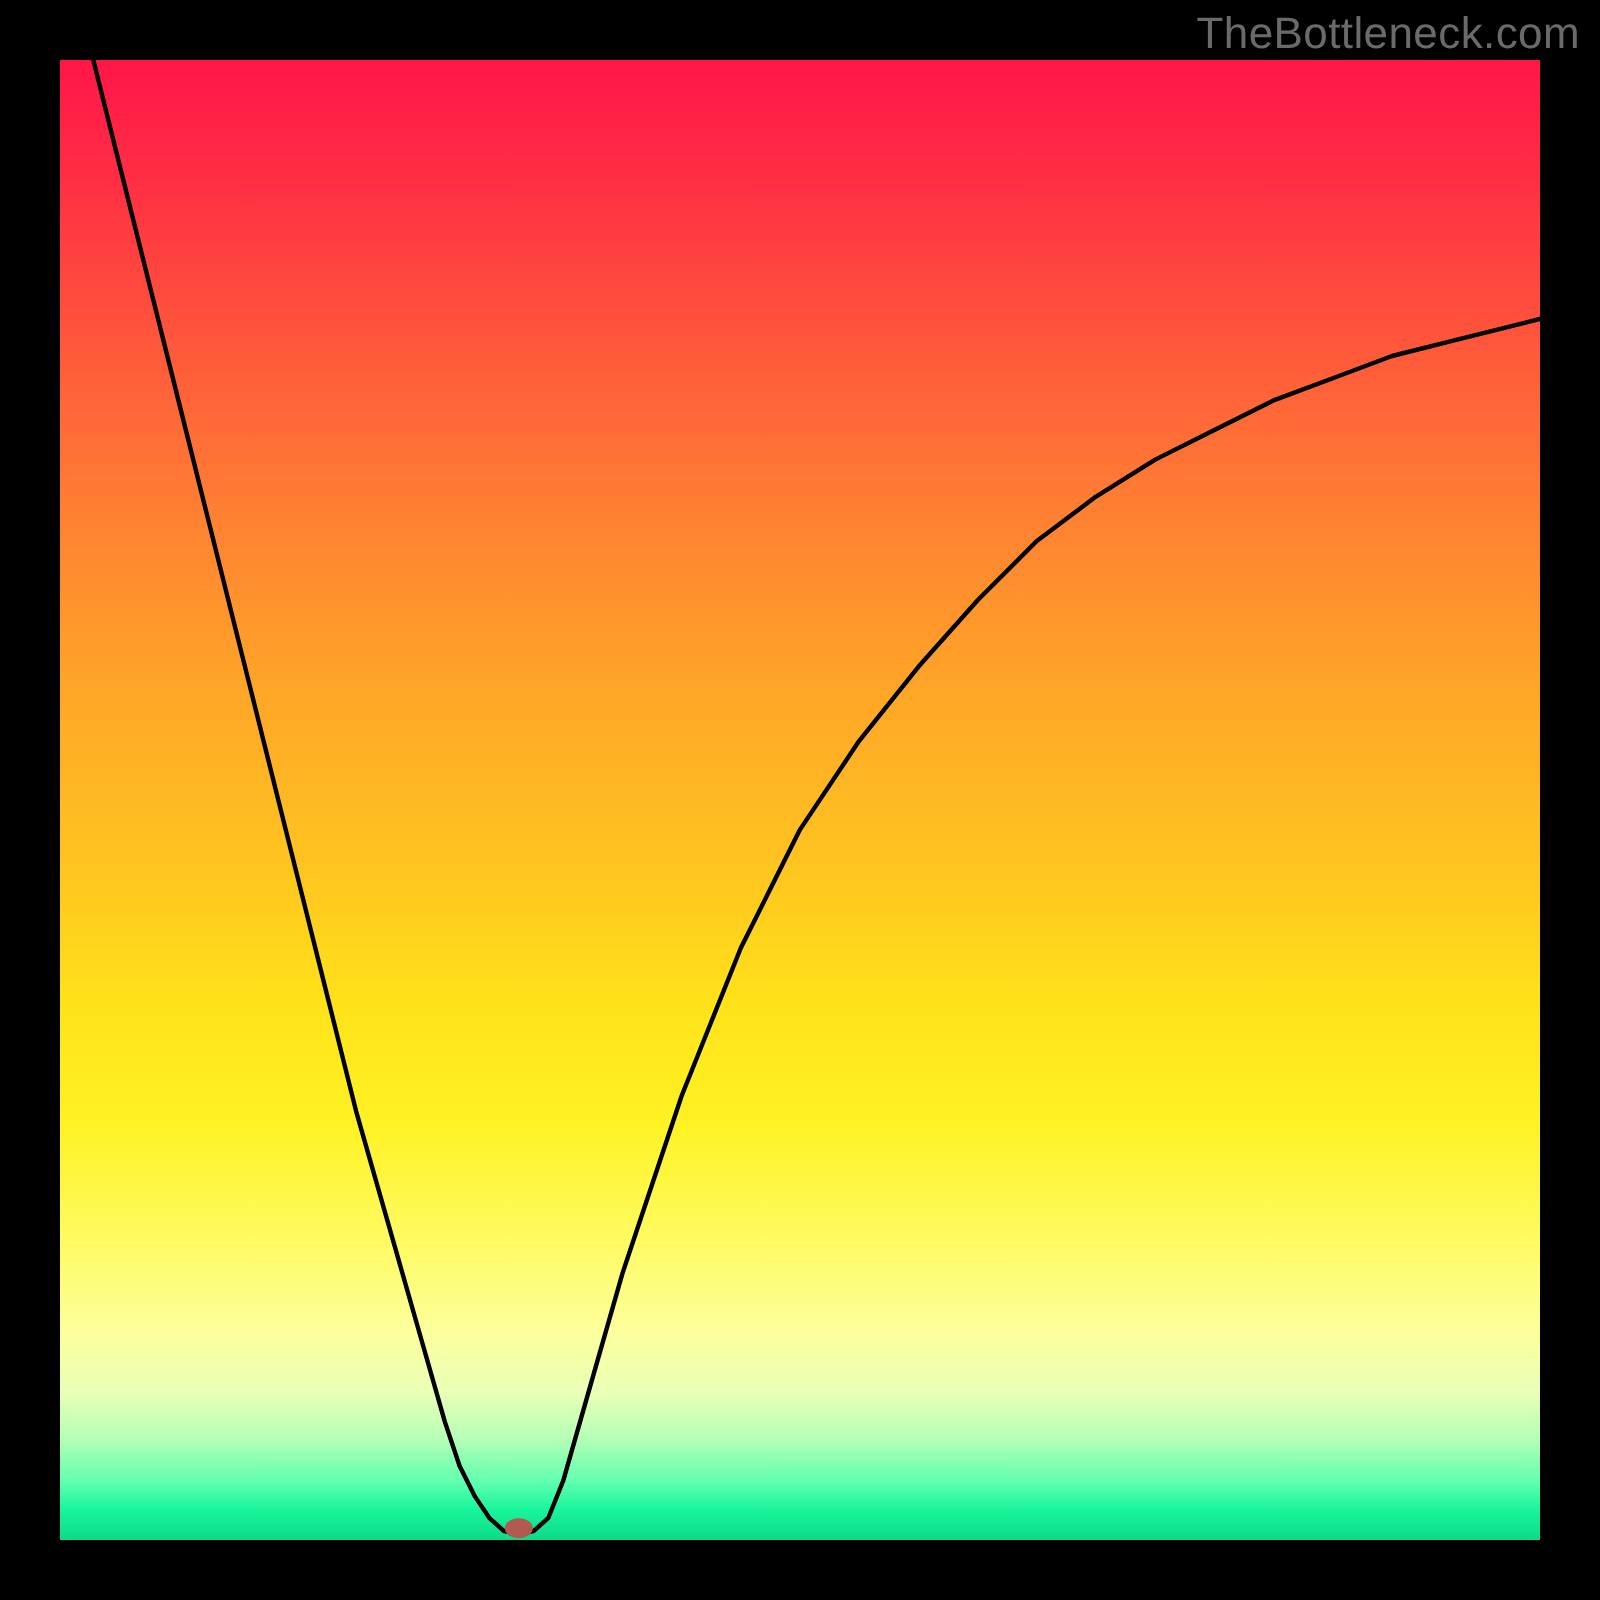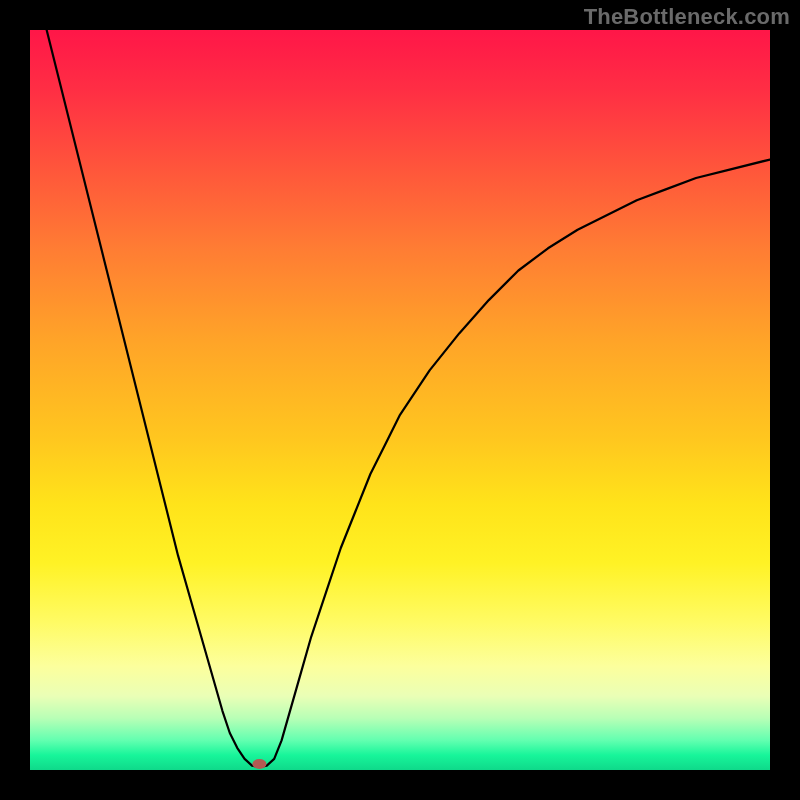--- a/index.html
+++ b/index.html
@@ -16,21 +16,21 @@
     width: 800px;
     height: 800px;
     background: #000;
   }
   .watermark {
     position: absolute;
     top: 4px;
     right: 10px;
     color: #6a6a6a;
     font-size: 22px;
-    font-weight: 700;
+    font-weight: 400;
     letter-spacing: 0.2px;
     z-index: 5;
   }
   .plot-area {
     position: absolute;
     left: 30px;
     top: 30px;
     width: 740px;
     height: 740px;
     overflow: hidden;

